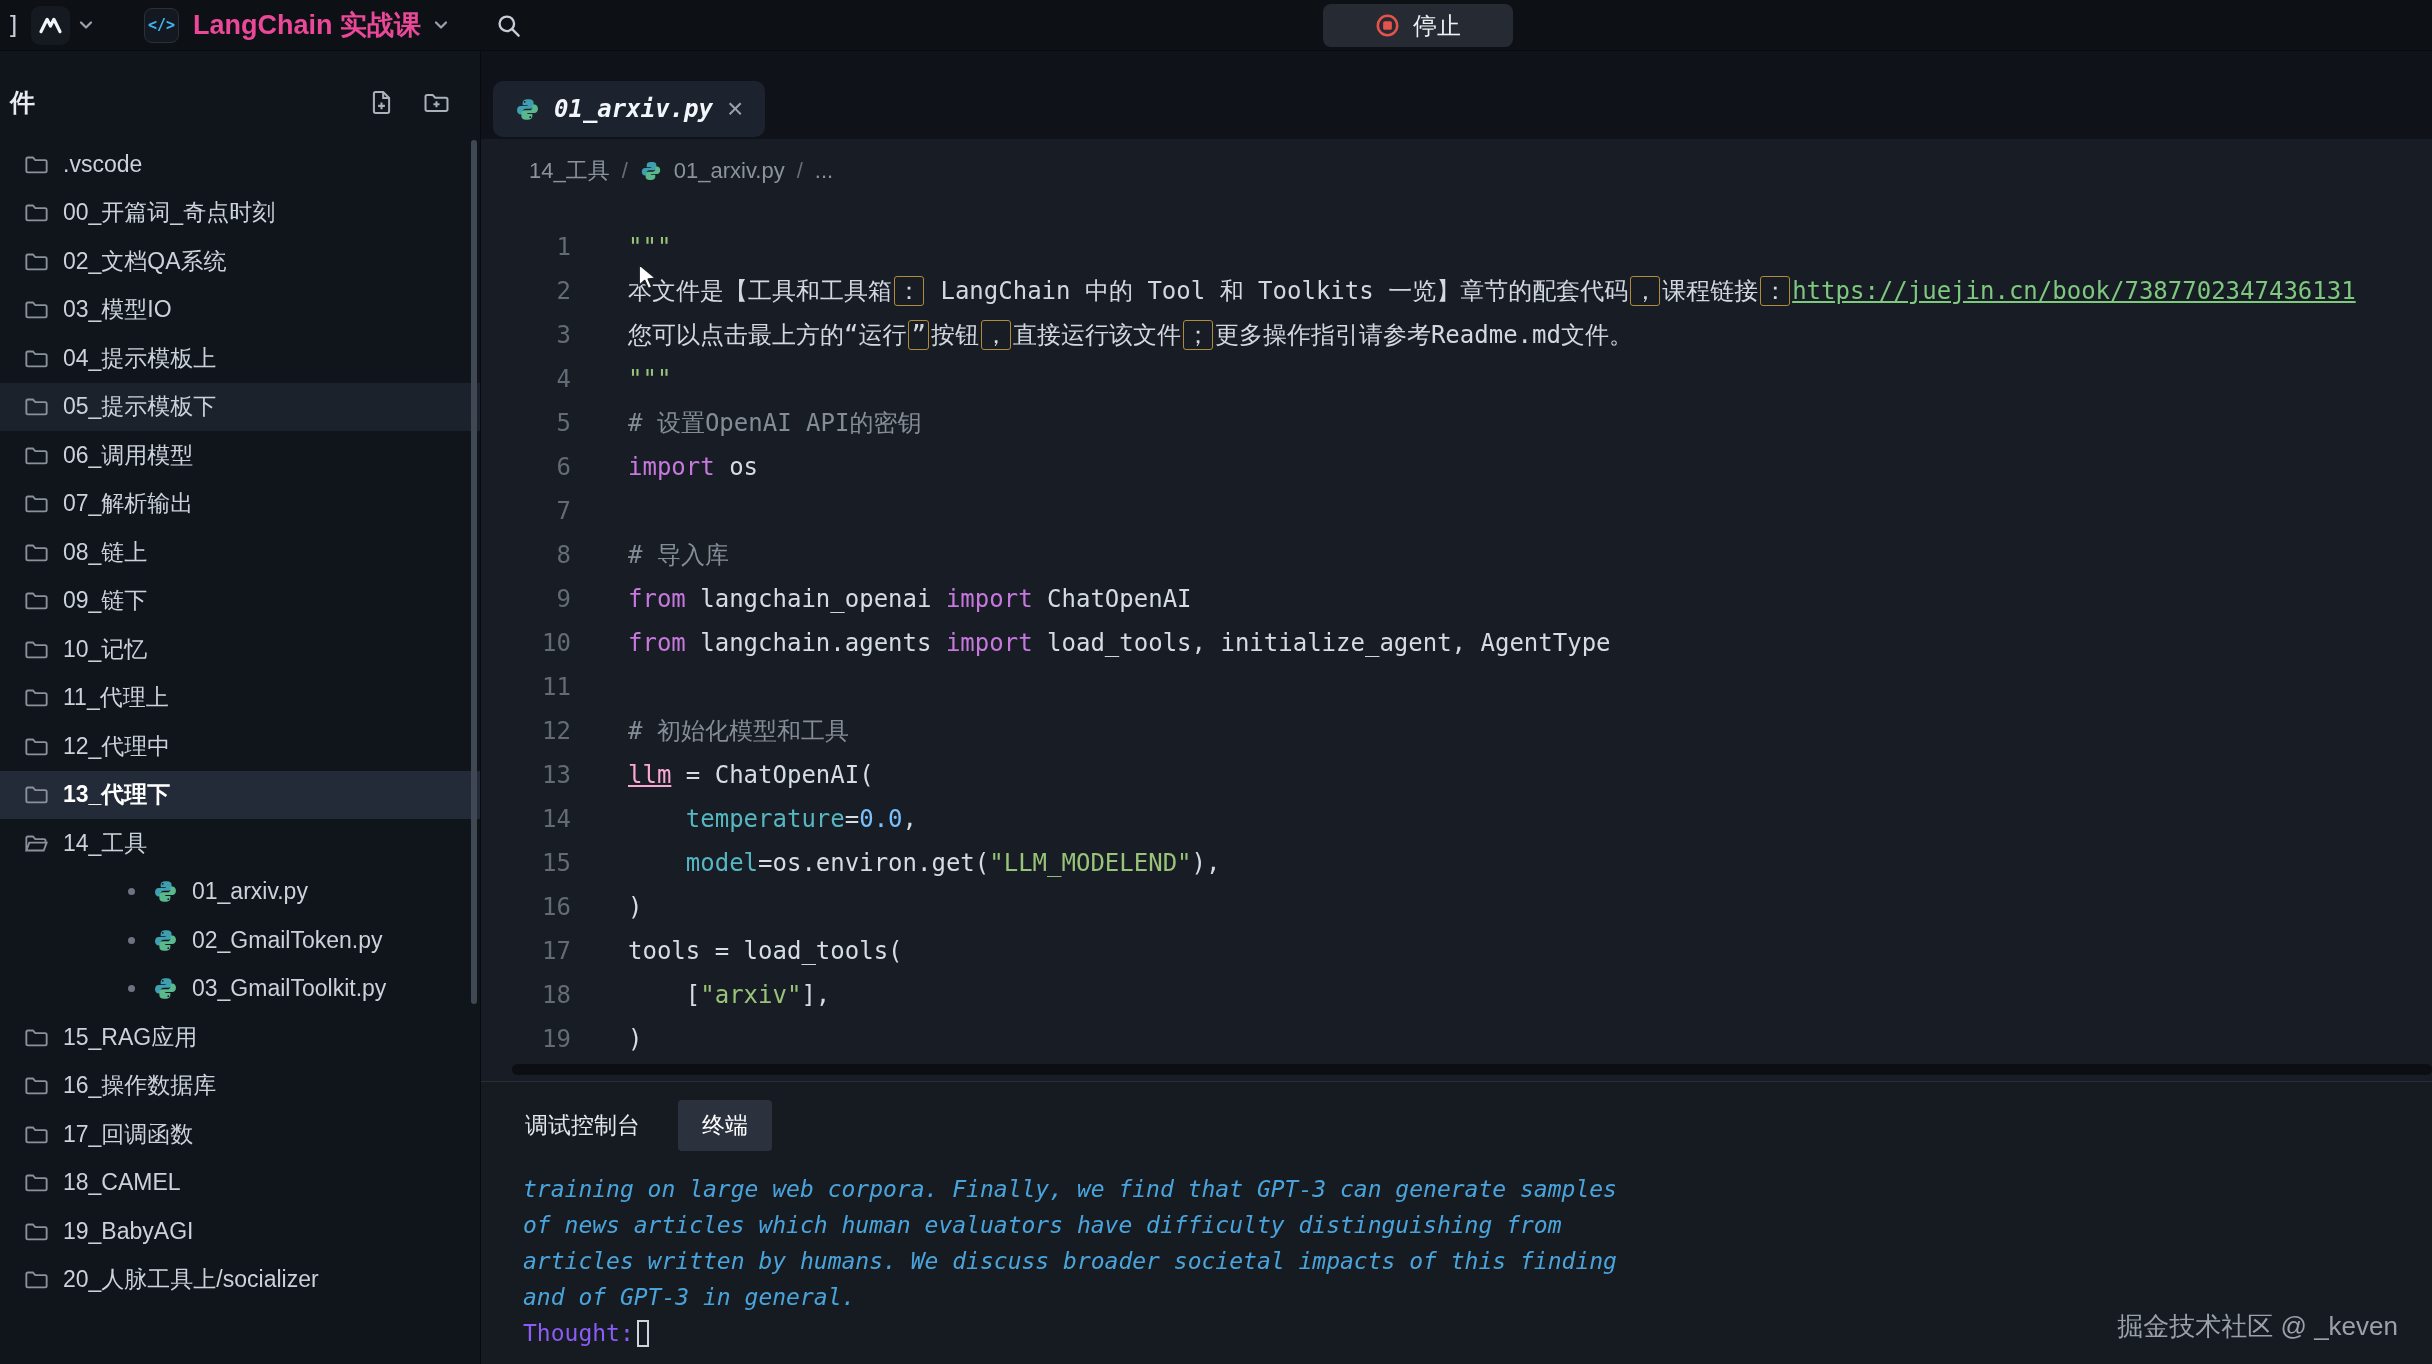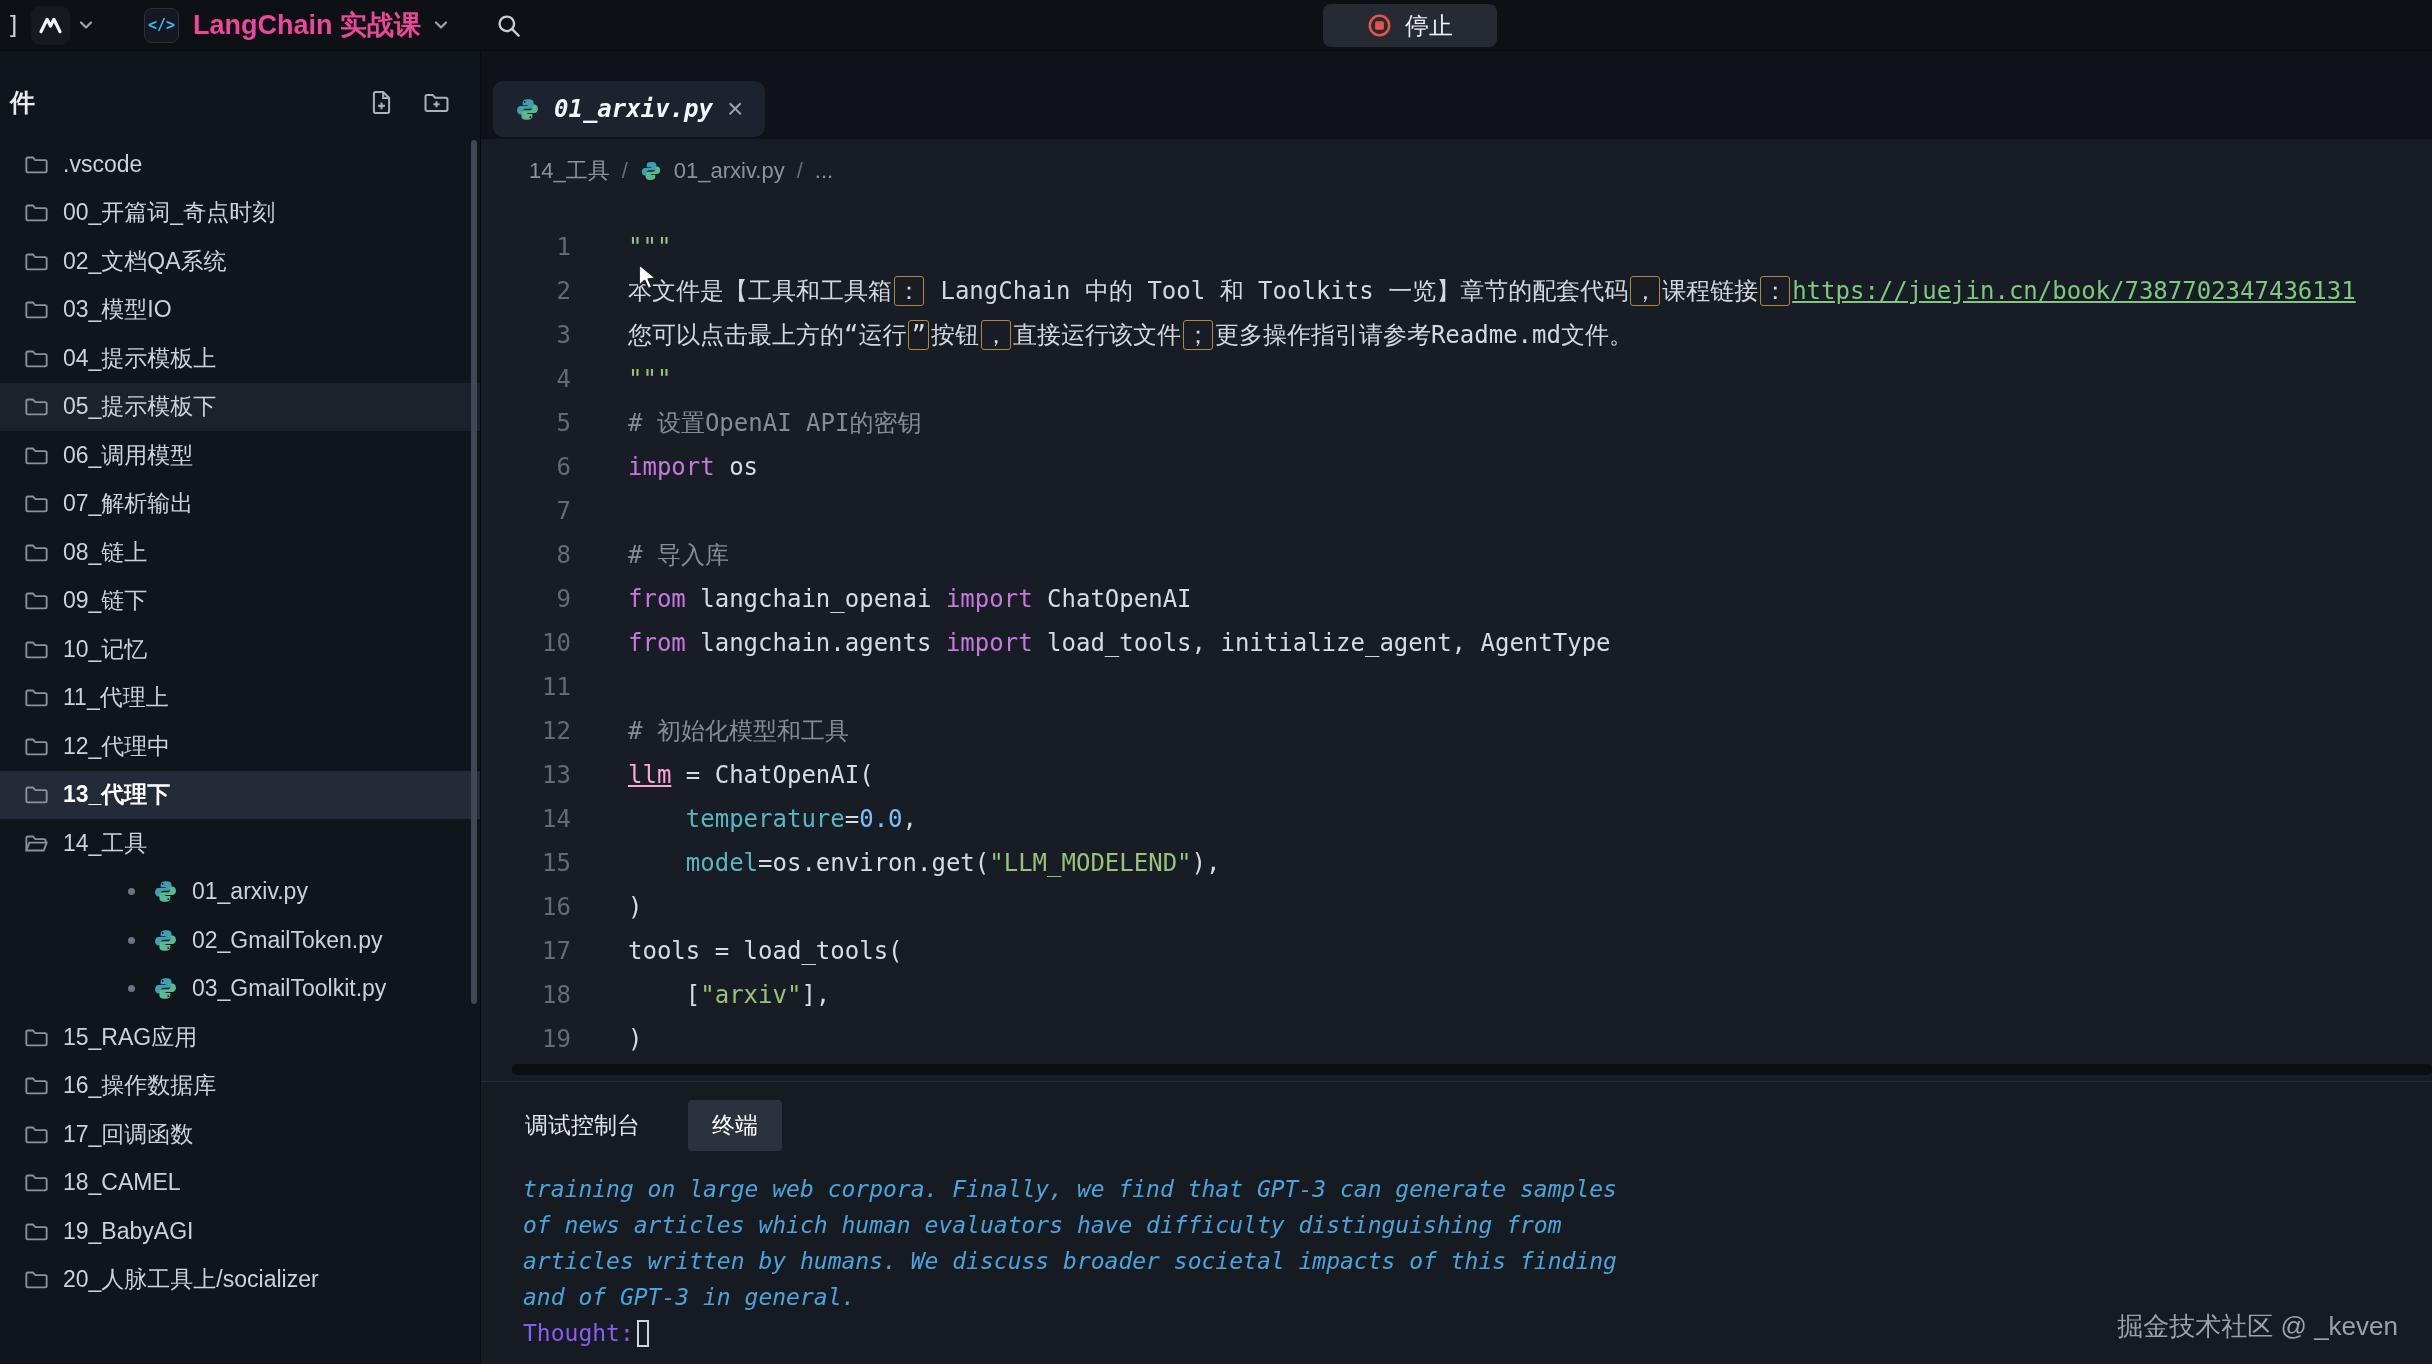--- a/index.html
+++ b/index.html
@@ -7,21 +7,21 @@
   body{background:#0d1015;font-family:"Liberation Sans",sans-serif;color:#cfd5dc}
 
   
   .topbar{height:51px;display:flex;align-items:center;padding-left:6px;background:#0d1015;border-bottom:1px solid #070a0e;position:relative}
   .corner-frag{font-family:"DejaVu Sans Mono",monospace;font-size:25px;color:#c7cdd5;margin-right:10px}
   .logo-box{width:39px;height:39px;border-radius:9px;background:#151a21;display:flex;align-items:center;justify-content:center;margin-right:6px}
   .chev{display:flex;align-items:center;margin-right:6px}
   .proj-badge{width:35px;height:35px;border-radius:8px;background:#141921;border:1px solid #2a313c;color:#3fb6f2;font-family:"DejaVu Sans Mono",monospace;font-size:15px;font-weight:bold;display:flex;align-items:center;justify-content:center;margin-left:42px;margin-right:14px}
   .proj-title{font-size:27px;font-weight:700;color:#ec4899;margin-right:10px}
   .search-ic{margin-left:38px;display:flex;align-items:center}
-  .stop-btn{position:absolute;left:1323px;top:4px;height:43px;width:174px;background:#262b33;border-radius:8px;display:flex;align-items:center;justify-content:center;gap:13px;font-size:24px;color:#eef1f5;cursor:pointer}
+  .stop-btn{position:absolute;left:1323px;top:4px;height:43px;width:190px;background:#262b33;border-radius:8px;display:flex;align-items:center;justify-content:center;gap:13px;font-size:24px;color:#eef1f5;cursor:pointer}
 
   
   .app{display:flex;height:1313px}
 
   
   .sidebar{width:481px;background:#10151b;position:relative;border-right:1px solid #070a0e;flex:none;overflow:hidden}
   .sidebar-head{height:89px;display:flex;align-items:center;justify-content:space-between;padding:14px 30px 0 10px}
   .sidebar-head .title{font-size:25px;font-weight:700;color:#e8ecf1}
   .head-icons{display:flex;gap:28px}
   .head-icons span{display:flex;cursor:pointer}
@@ -56,21 +56,21 @@
   .tk-url{color:#7ec97e;text-decoration:underline}
   .tk-par{color:#56b6c2}
   .tk-num{color:#79c0ff}
   .tk-var{color:#f9a8d4;text-decoration:underline}
   .tk-box{color:#d2d8e0;border:1px solid #b18a3c;border-radius:3px;padding:0 2px;margin:0 2px}
   .hscroll{position:absolute;left:31px;right:0;bottom:6px;height:11px;background:#0b0e12;border-radius:6px}
   .mouse-cursor{position:absolute;left:150px;top:58px;pointer-events:none}
 
   
   .panel{height:283px;border-top:1px solid #272e37;background:#161b22;position:relative;padding-left:42px;flex:none;overflow:hidden}
-  .panel-tabs{display:flex;align-items:center;gap:46px;margin-top:18px}
+  .panel-tabs{display:flex;align-items:center;gap:36px;margin-top:18px}
   .ptab{font-size:23px;color:#e3e7ed;padding:10px 2px;cursor:pointer}
   .ptab.active{background:#2c323d;border-radius:4px;padding:10px 24px;color:#fff}
   .terminal{margin-top:20px;font-family:"DejaVu Sans Mono",monospace;font-size:23px;line-height:36px;color:#4aa4dc;font-style:italic}
   .prompt-line{color:#8b5cf6;font-style:normal;display:flex;align-items:center}
   .cursor-box{display:inline-block;width:12px;height:27px;border:2px solid #cfd5dc;margin-left:3px}
   .watermark{position:absolute;right:34px;bottom:20px;font-size:26px;color:#9aa1a9}
 </style>
 </head>
 <body>
 

